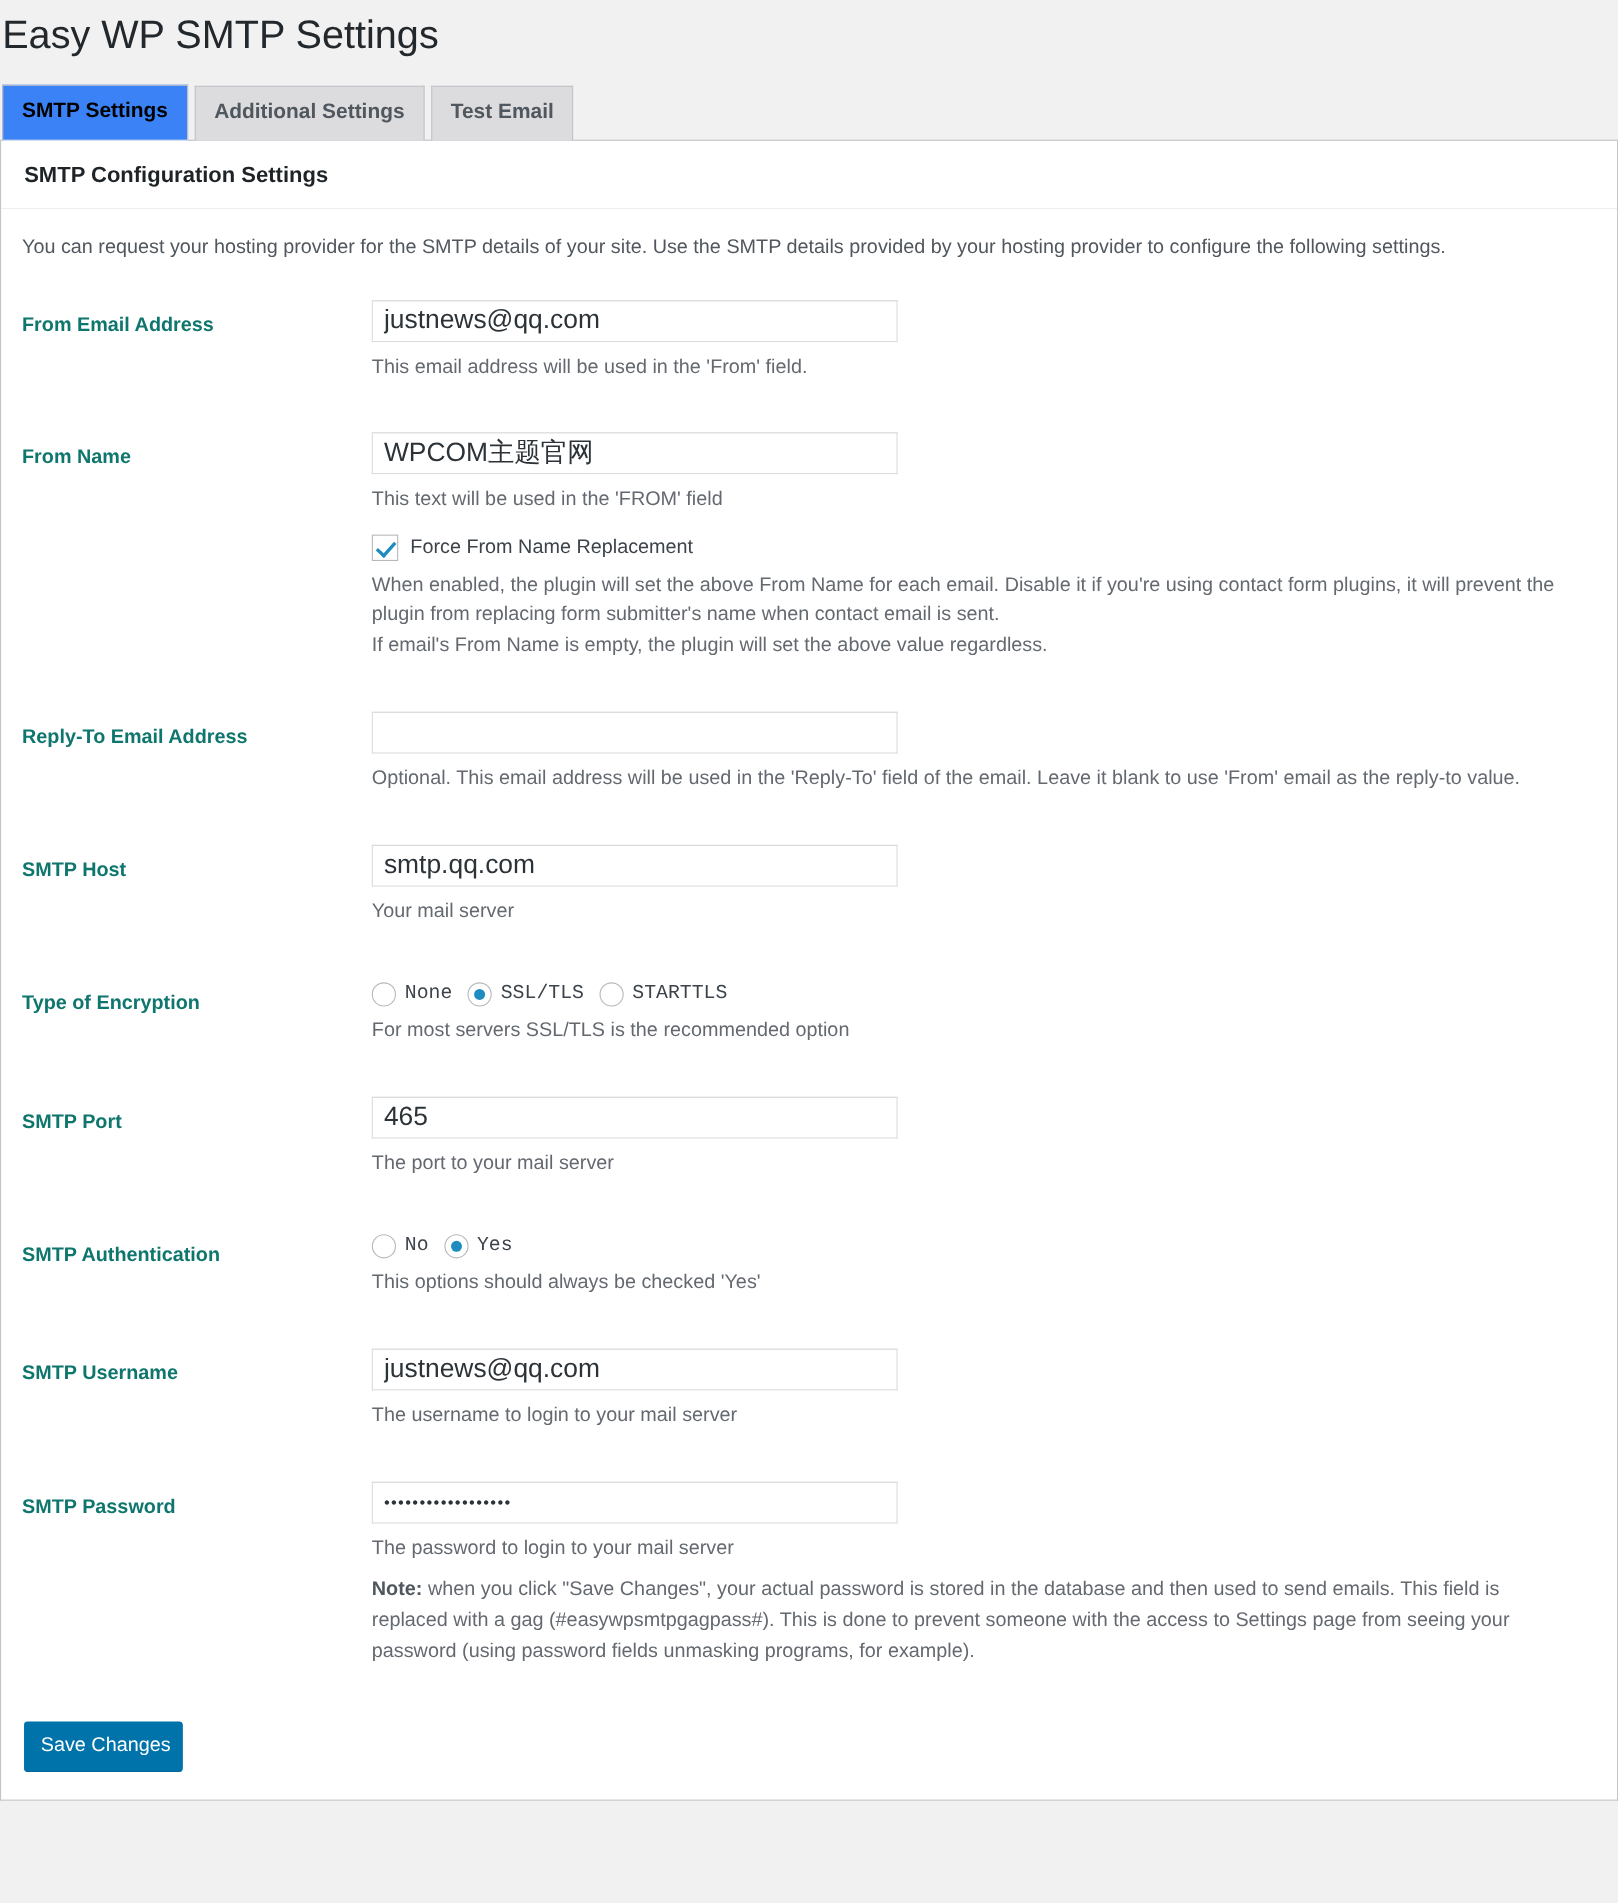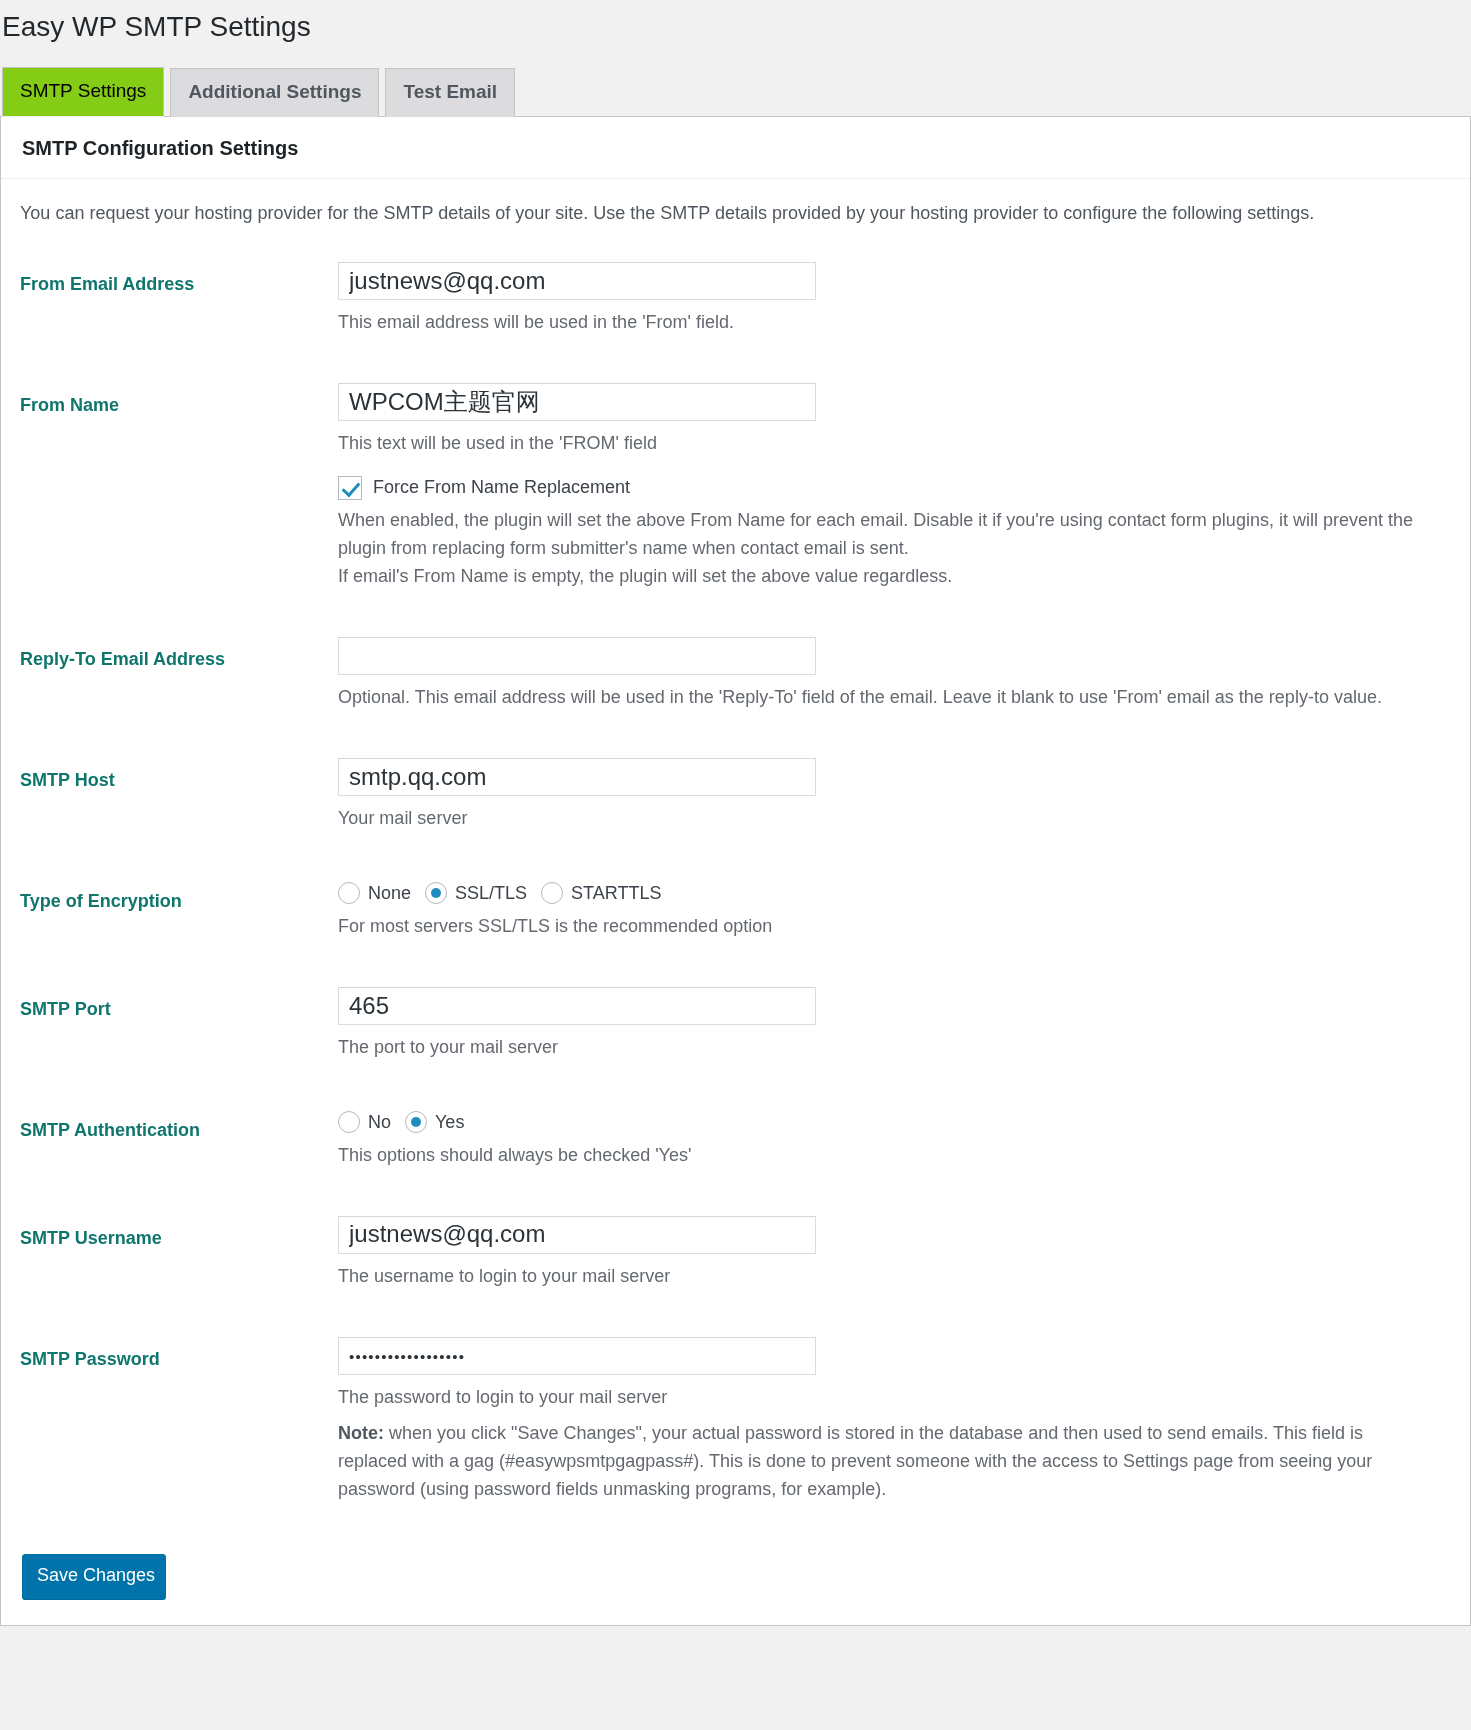--- a/index.html
+++ b/index.html
@@ -11,21 +11,21 @@
   }
   body {
     width: 1471px;
     min-height: 1730px;
     color: #3c434a;
     -webkit-font-smoothing: antialiased;
   }
 
   
   .page-title {
-    font-size: 28px;
+    font-size: 36px;
     font-weight: 400;
     color: #23282d;
     line-height: 1.3;
     margin: 0;
     padding: 9px 0 4px 2px;
   }
 
   
   .nav-tabs {
     position: relative;
@@ -48,24 +48,24 @@
     background: #dcdcde;
     color: #50575e;
     border: 1px solid #c3c4c7;
     border-bottom: none;
     text-decoration: none;
     margin-right: 6px;
     white-space: nowrap;
     cursor: pointer;
   }
   .nav-tab.active {
-    background: #84cc16;
+    background: #3b82f6;
     border-bottom: 1px solid #f0f0f1;
     color: #000;
-    font-weight: 400;
+    font-weight: 700;
   }
 
   
   .panel {
     background: #fff;
     border: 1px solid #c3c4c7;
     border-top: none;
     margin: 0;
   }
   .panel-header {
@@ -178,20 +178,21 @@
     cursor: pointer;
     line-height: 1.4;
   }
 
   
   .radio-group {
     display: flex;
     align-items: center;
     margin-top: 2px;
     flex-wrap: wrap;
+    font-family: Liberation Mono, monospace;
   }
   .radio-item {
     display: flex;
     align-items: center;
     margin-right: 14px;
     cursor: pointer;
   }
   .radio {
     position: relative;
     width: 22px;

